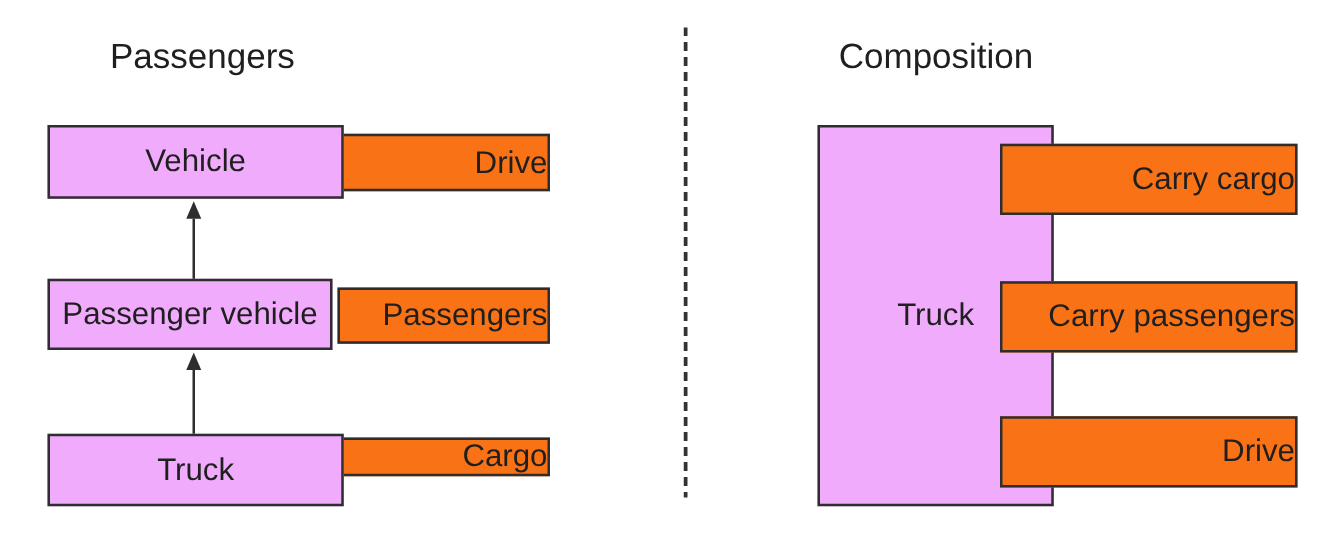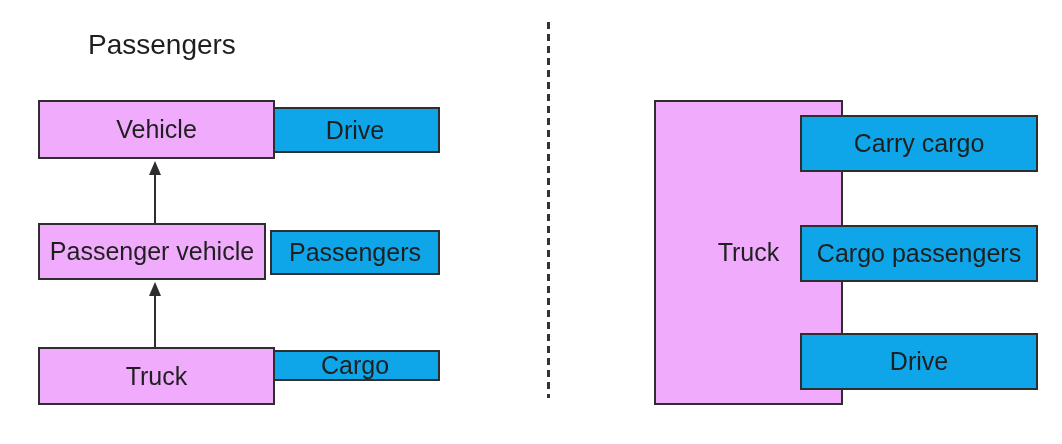--- a/index.html
+++ b/index.html
@@ -25,24 +25,24 @@
     position:absolute;
     background:#f0abfc;
     border:2px solid #2e2e2e;
     box-sizing:border-box;
     display:flex;align-items:center;justify-content:center;
     font-size:25px;
     z-index:2;
   }
   .wbox{
     position:absolute;
-    background:#0ea5e9;
+    background:#f97316;
     border:2px solid #2e2e2e;
     box-sizing:border-box;
-    display:flex;align-items:center;justify-content:center;
+    display:flex;align-items:center;justify-content:flex-end;
     font-size:25px;
     z-index:1;
   }
   
   .g1{left:38px;top:100px;width:237px;height:59px;}
   .g2{left:38px;top:223px;width:228px;height:57px;}
   .g3{left:38px;top:347px;width:237px;height:58px;}
   .w1{left:270px;top:107px;width:170px;height:46px;}
   .w2{left:270px;top:230px;width:170px;height:45px;}
   .w3{left:270px;top:350px;width:170px;height:31px;}
@@ -113,28 +113,29 @@
     <div class="head"></div>
     <div class="shaft"></div>
   </div>
   <div class="arrow arrow2">
     <div class="head"></div>
     <div class="shaft"></div>
   </div>
 
   <div class="divider"></div>
 
+  <div class="title title-right">Composition</div>
 
   <div class="gbox gR">
     <span class="lbl">Truck</span>
   </div>
 
   <div class="wbox wR1">
     <span>Carry cargo</span>
   </div>
   <div class="wbox wR2">
-    <span>Cargo passengers</span>
+    <span>Carry passengers</span>
   </div>
   <div class="wbox wR3">
     <span>Drive</span>
   </div>
 
 </div>
 
 </body></html>

